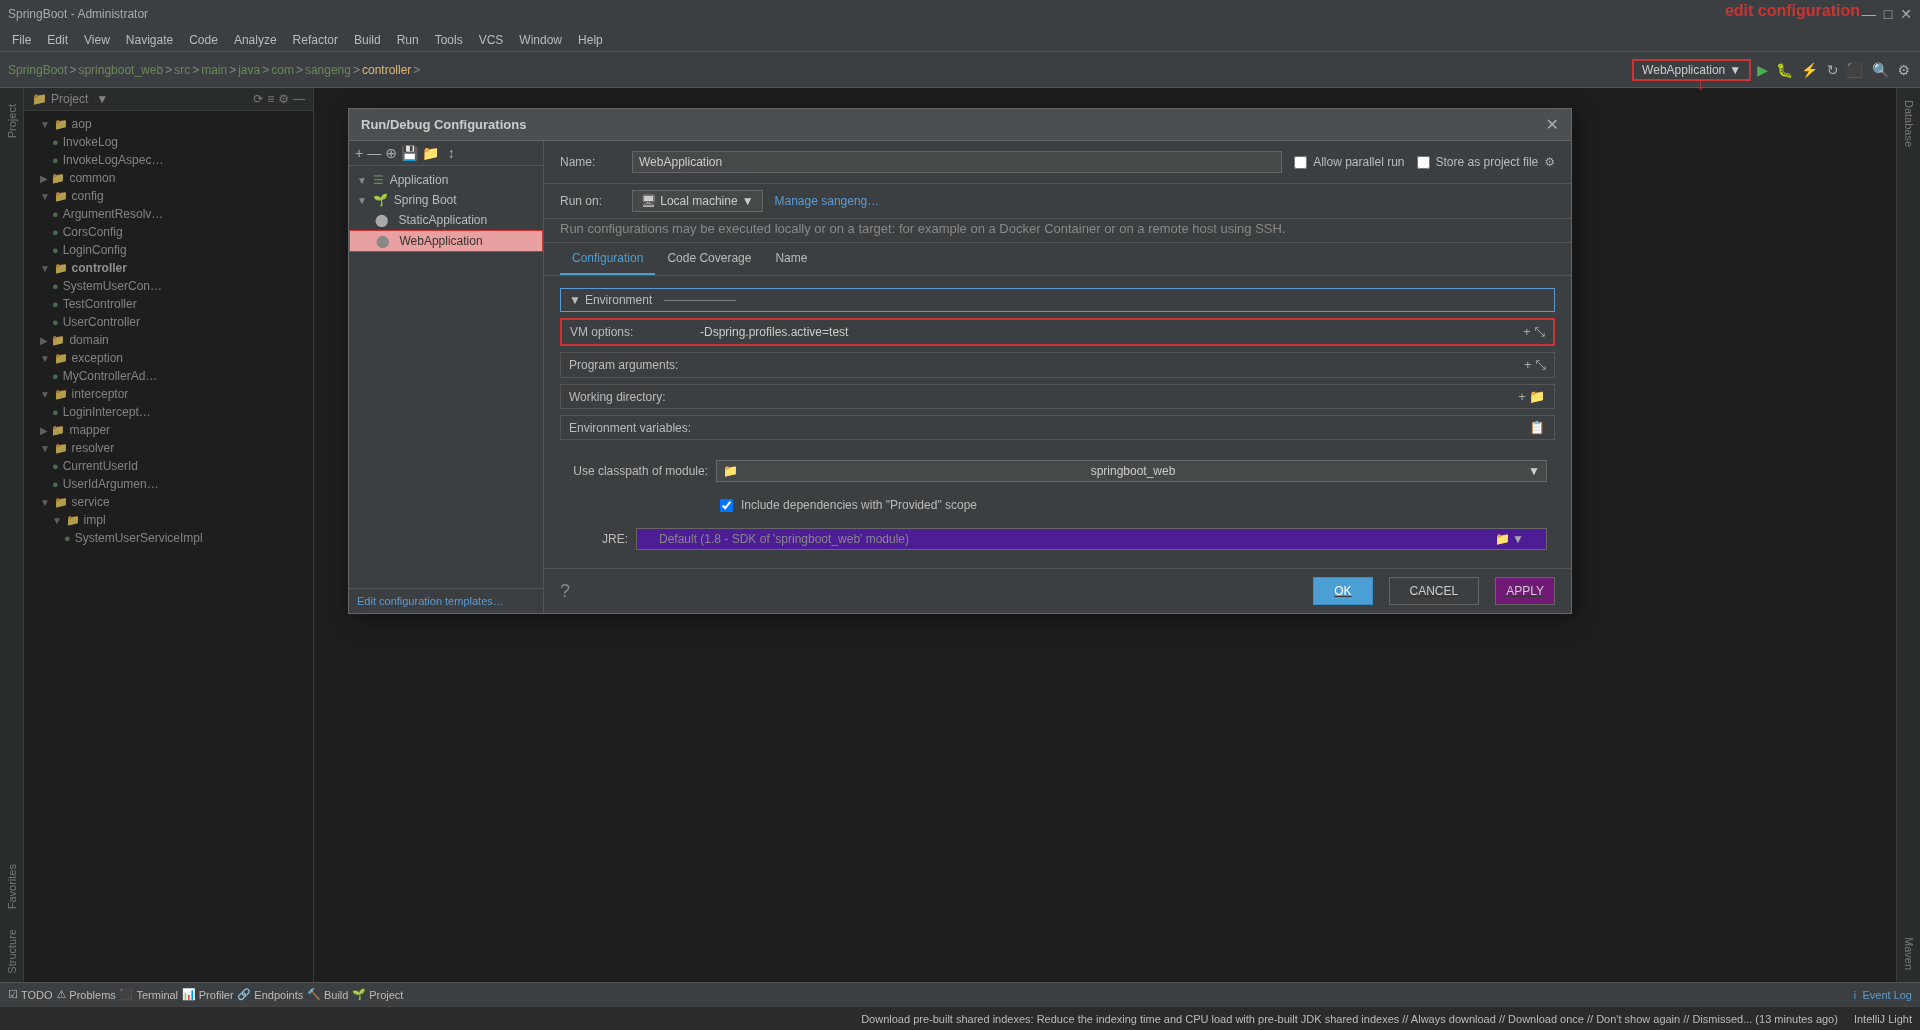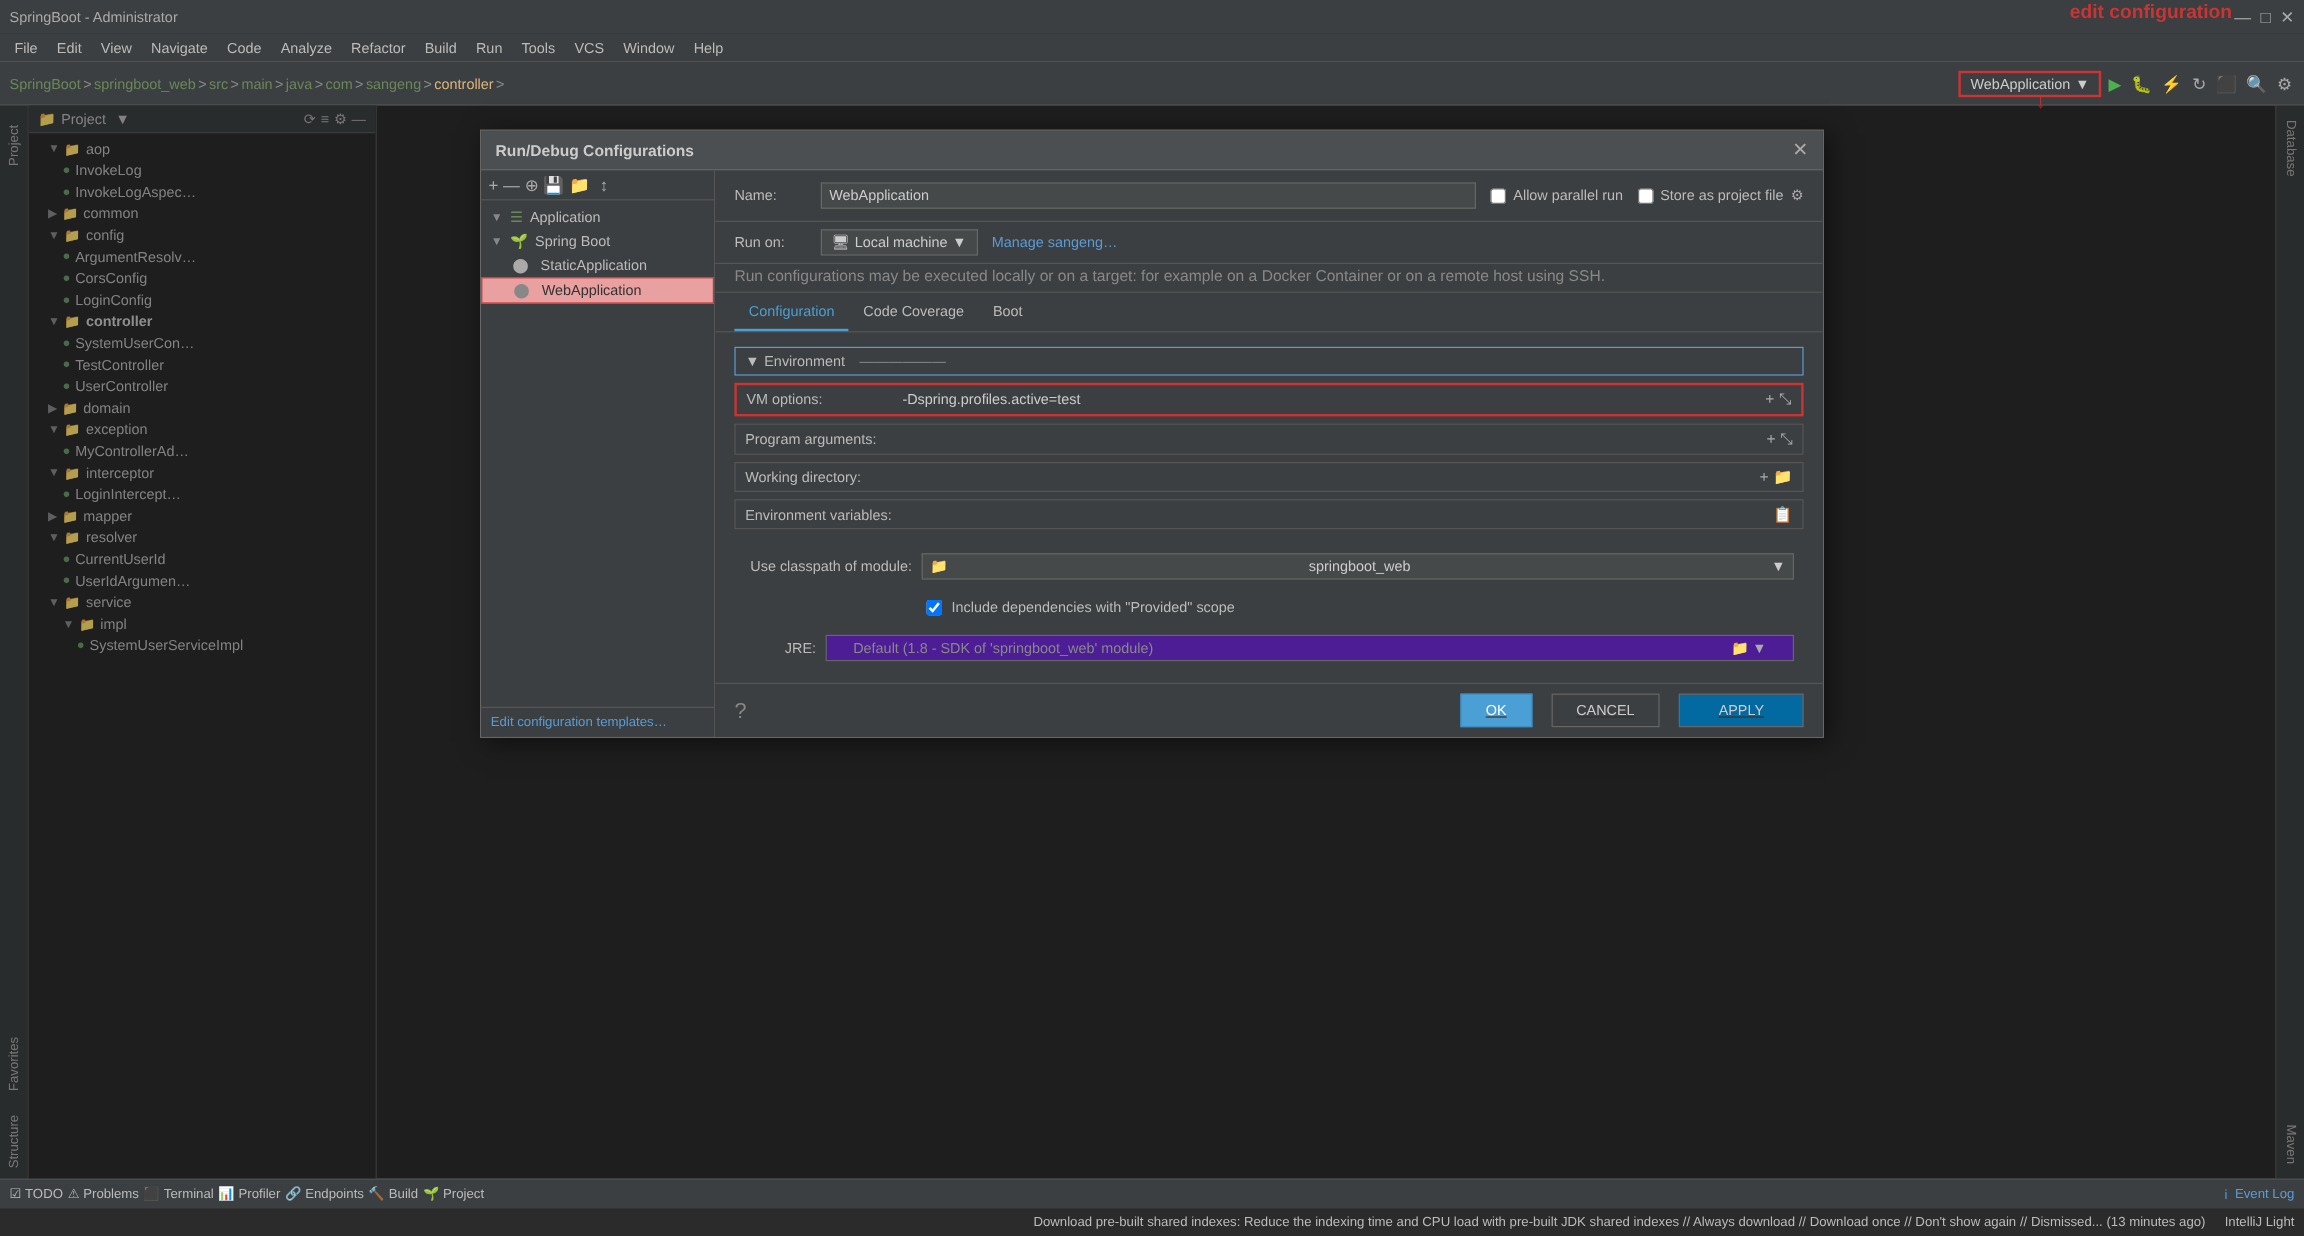--- a/index.html
+++ b/index.html
@@ -112,21 +112,21 @@
       background: rgba(0,0,0,0.3);
       display: flex;
       align-items: flex-start;
       justify-content: center;
       padding-top: 20px;
       z-index: 100;
     }
     .dialog {
       background: #3c3f41;
       border: 1px solid #666;
-      width: 1120px;
+      width: 1224px;
       max-height: 700px;
       display: flex;
       flex-direction: column;
       box-shadow: 4px 4px 20px rgba(0,0,0,0.5);
     }
     .dialog-title-bar {
       background: #4b4f52;
       padding: 6px 12px;
       display: flex;
       align-items: center;
@@ -405,24 +405,24 @@
     }
     .btn-cancel {
       background: #3c3f41;
       color: #ccc;
       border: 1px solid #666;
       padding: 6px 20px;
       cursor: pointer;
       font-size: 12px;
     }
     .btn-apply {
-      background: #0369a1;
+      background: #701a75;
       color: #ccc;
       border: 1px solid #666;
-      padding: 6px 32px;
+      padding: 6px 10px;
       cursor: pointer;
       font-size: 12px;
     }
 
     
     .right-sidebar {
       width: 24px;
       background: #3c3f41;
       border-left: 1px solid #555;
       display: flex;
@@ -747,21 +747,21 @@
               <span>Local machine</span>
               <span>▼</span>
             </div>
             <span class="manage-targets">Manage sangeng…</span>
           </div>
           <div class="run-on-desc">Run configurations may be executed locally or on a target: for example on a Docker Container or on a remote host using SSH.</div>
 
           <div class="dialog-tabs">
             <div class="tab-item active">Configuration</div>
             <div class="tab-item">Code Coverage</div>
-            <div class="tab-item">Boot</div>
+            <div class="tab-item">Name</div>
           </div>
 
           <div class="dialog-content">
 
 
             <div class="env-section-header">
               <span>▼</span>
               <span>Environment</span>
               <span style="margin-left:8px; color:#888;">——————</span>
             </div>

